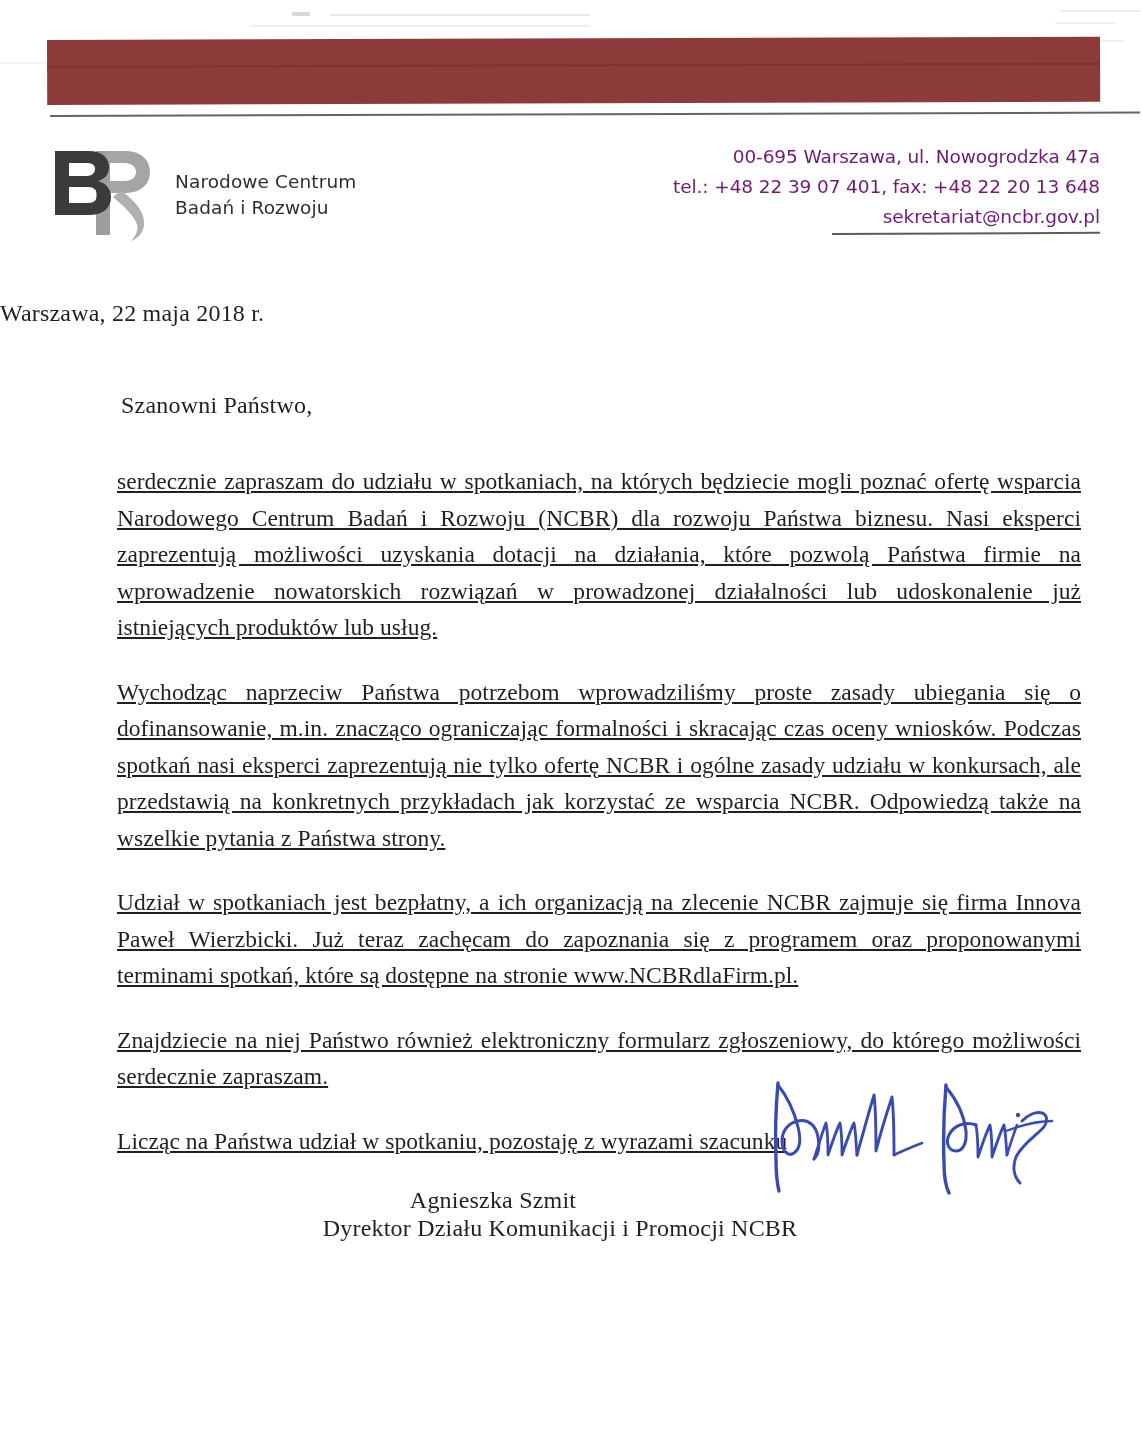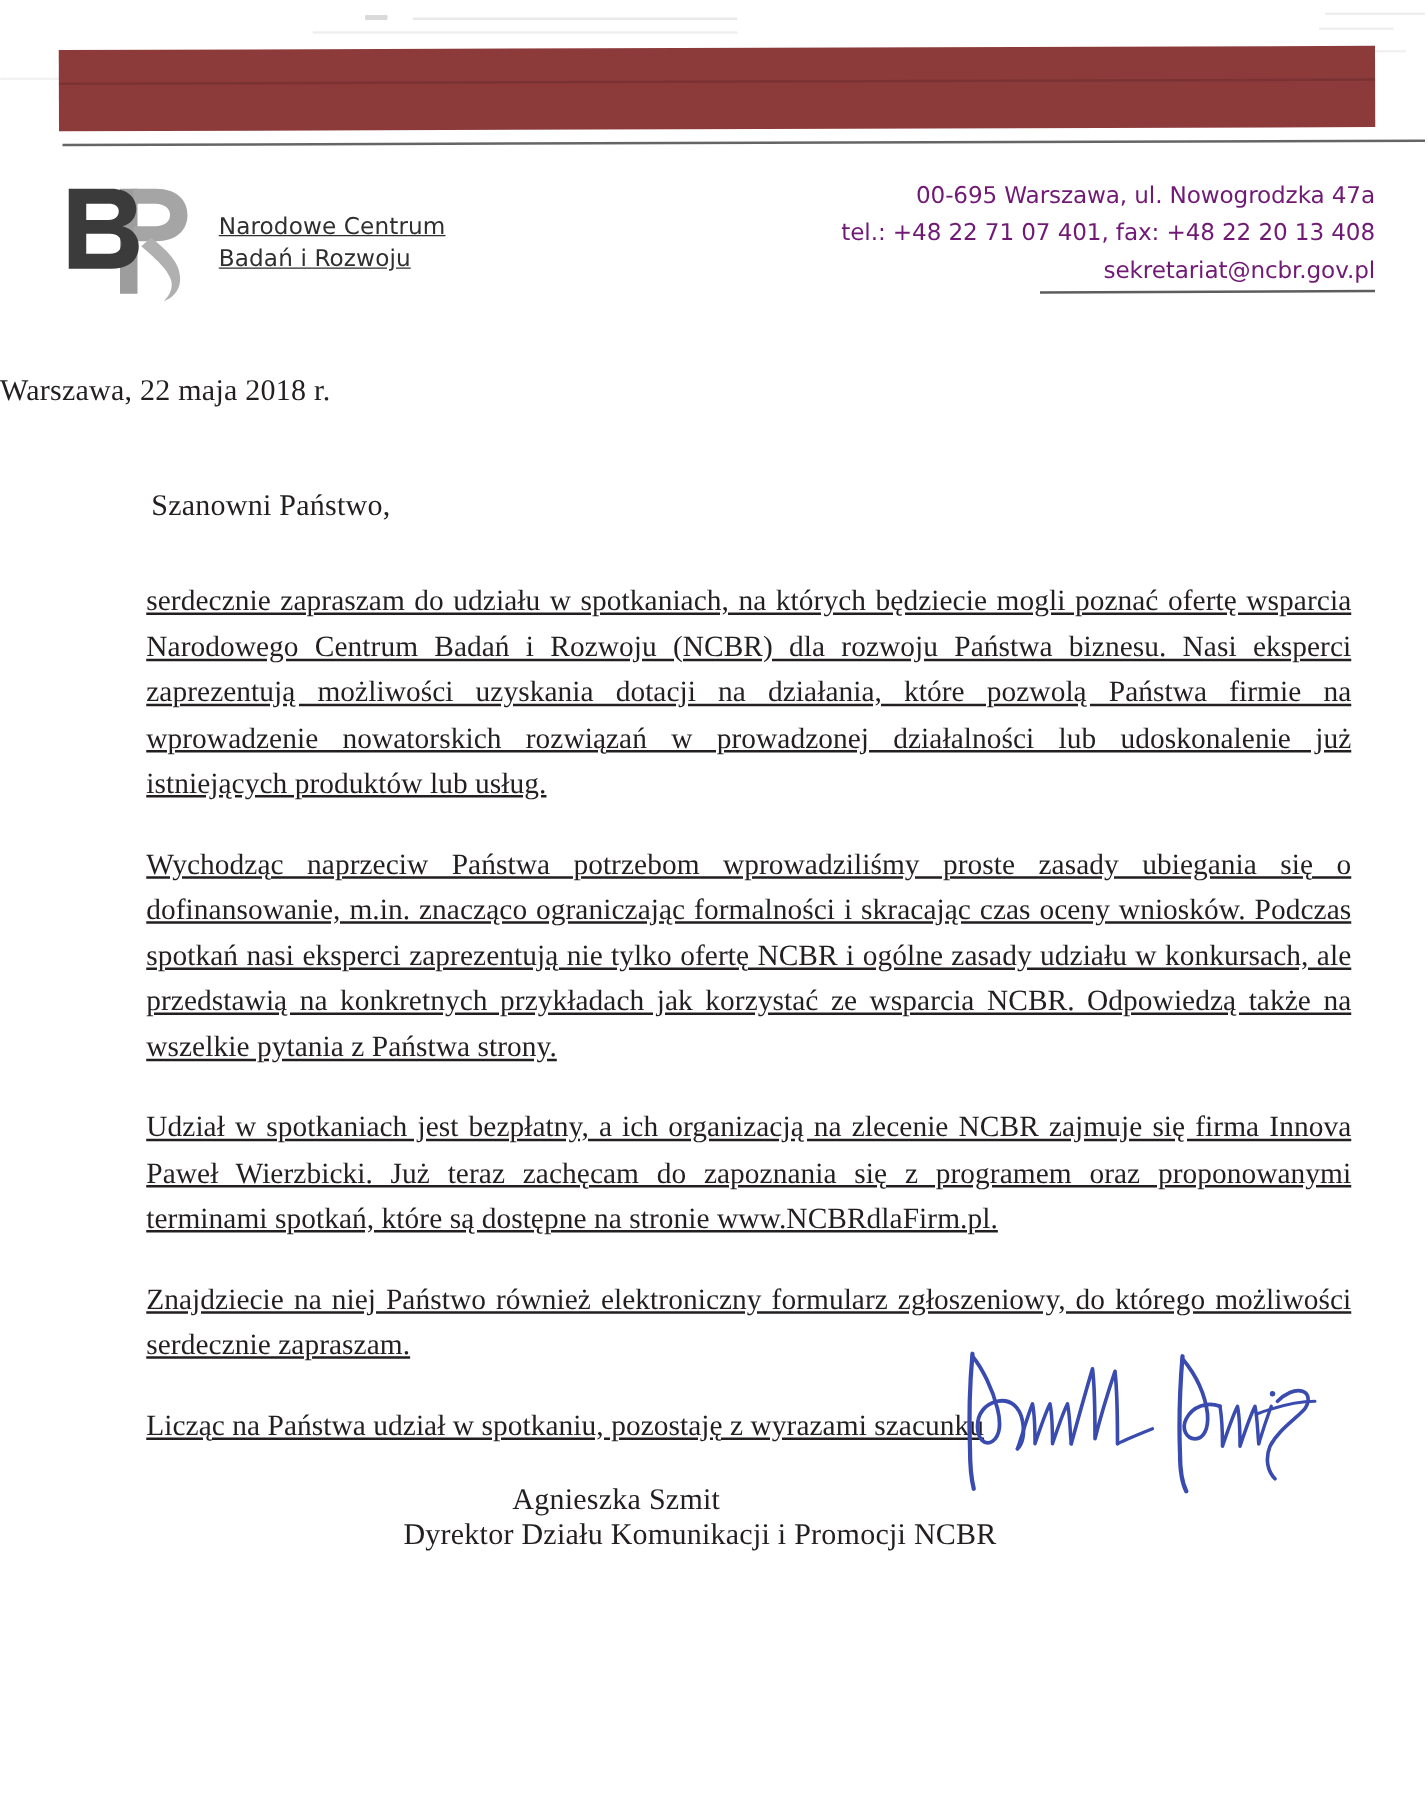--- a/index.html
+++ b/index.html
@@ -82,21 +82,20 @@
     flex: 0 0 110px;
   }
   .logo-text {
     margin-left: 18px;
     margin-top: 26px;
     font-family: "DejaVu Sans", "Liberation Sans", sans-serif;
     font-size: 18.5px;
     line-height: 1.42;
     color: #2f2f2f;
     letter-spacing: .1px;
-    text-decoration: underline;
   }
 
   
   .contact-block {
     position: absolute;
     right: 42px;
     top: 142px;
     width: 430px;
     text-align: right;
     font-family: "DejaVu Sans", "Liberation Sans", sans-serif;
@@ -221,21 +220,21 @@
                M22 44 V60 H41 C47 60 50 57 50 52 C50 47 47 44 41 44 Z" fill="#3c3b3b" fill-rule="evenodd"></path>
     </svg>
     <div class="logo-text">
       <div>Narodowe Centrum</div>
       <div>Badań i Rozwoju</div>
     </div>
   </div>
 
   <div class="contact-block">
     <div>00-695 Warszawa, ul. Nowogrodzka 47a</div>
-    <div>tel.: +48 22 71 07 401, fax: +48 22 20 13 408</div>
+    <div>tel.: +48 22 39 07 401, fax: +48 22 20 13 648</div>
     <div>sekretariat@ncbr.gov.pl</div>
   </div>
   <div class="contact-rule"></div>
 
   <div class="date-line">Warszawa, 22 maja 2018 r.</div>
 
   <div class="body-wrap">
     <div class="salutation">Szanowni Państwo,</div>
     <p class="para">serdecznie zapraszam do udziału w spotkaniach, na których będziecie mogli poznać ofertę wsparcia Narodowego Centrum Badań i Rozwoju (NCBR) dla rozwoju Państwa biznesu. Nasi eksperci zaprezentują możliwości uzyskania dotacji na działania, które pozwolą Państwa firmie na wprowadzenie nowatorskich rozwiązań w prowadzonej działalności lub udoskonalenie już istniejących produktów lub usług.</p>
     <p class="para">Wychodząc naprzeciw Państwa potrzebom wprowadziliśmy proste zasady ubiegania się o dofinansowanie, m.in. znacząco ograniczając formalności i skracając czas oceny wniosków. Podczas spotkań nasi eksperci zaprezentują nie tylko ofertę NCBR i ogólne zasady udziału w konkursach, ale przedstawią na konkretnych przykładach jak korzystać ze wsparcia NCBR. Odpowiedzą także na wszelkie pytania z Państwa strony.</p>

